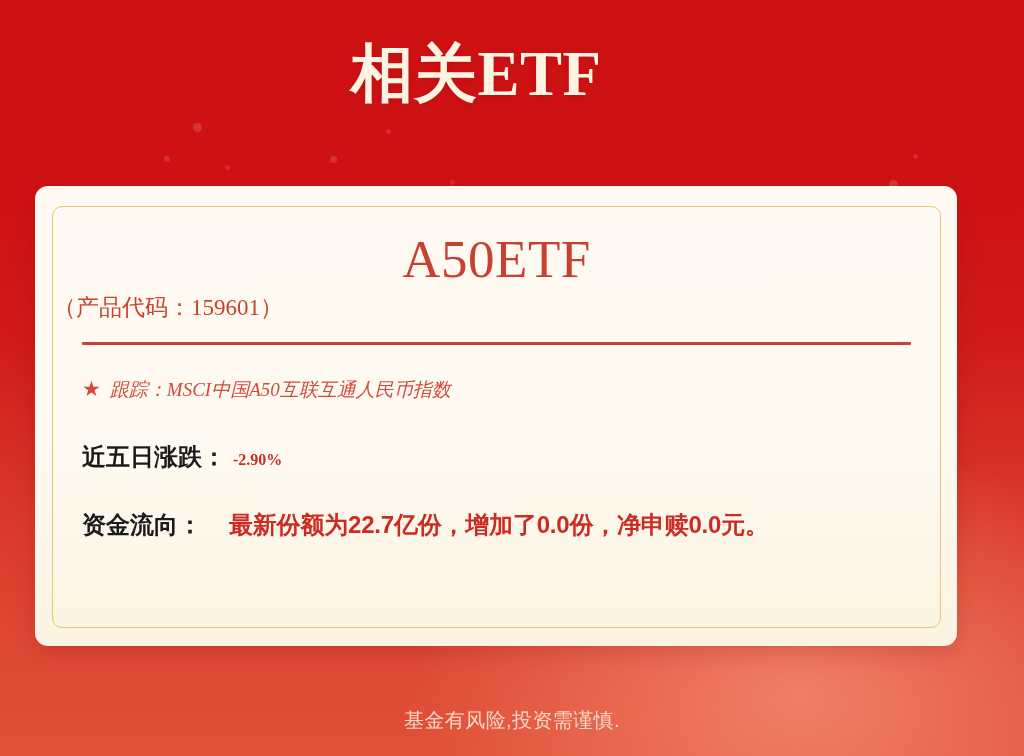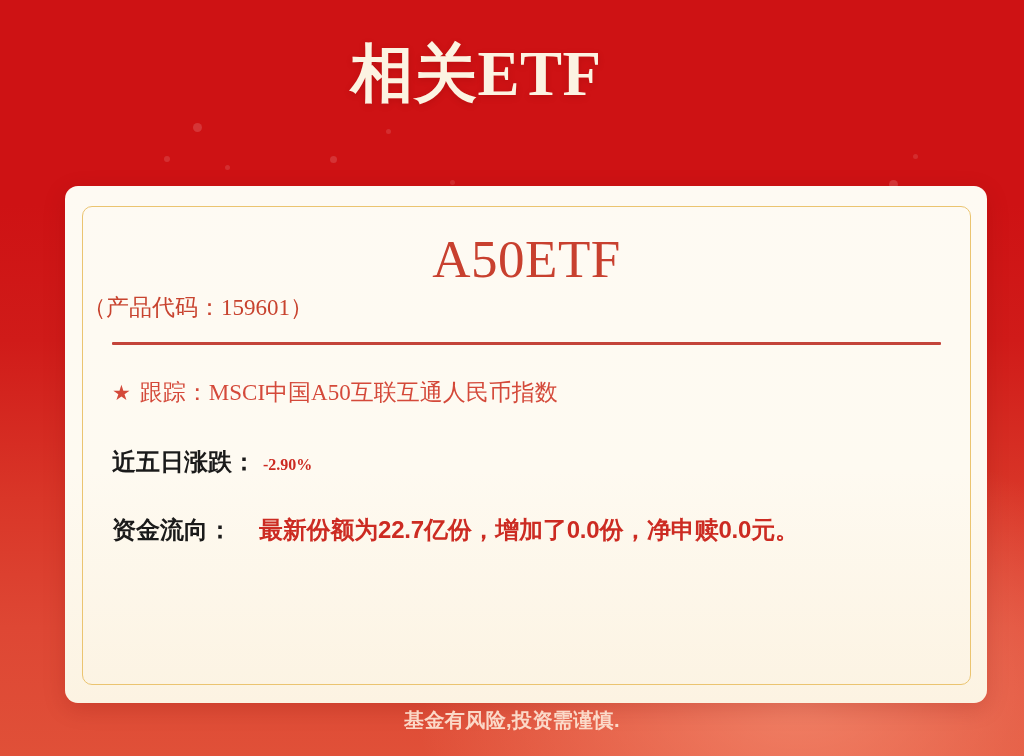--- a/index.html
+++ b/index.html
@@ -44,24 +44,24 @@
     line-height: 1.15;
     font-weight: 700;
     letter-spacing: 0.5px;
     color: #FCF3E2;
     text-shadow: 0 2px 6px rgba(120,0,0,0.22);
   }
 
   
   .card {
     position: absolute;
-    left: 65px;
+    left: 35px;
     top: 186px;
     width: 922px;
-    height: 517px;
+    height: 460px;
     box-sizing: border-box;
     border-radius: 13px;
     background: linear-gradient(to bottom, #FEFAF3 0%, #FEFAF1 55%, #FCF3E2 100%);
     box-shadow: 0 6px 22px rgba(110,0,0,0.18);
   }
   .card-inner {
     position: absolute;
     left: 17px;
     top: 20px;
     right: 16px;
@@ -115,23 +115,24 @@
 
   .star-icon {
     display: inline-block;
     font-size: 21px;
     line-height: 1;
     color: #D4493A;
     margin-right: 9px;
     font-family: "DejaVu Sans", sans-serif;
   }
   .track-text {
-    font-size: 23px;
+    font-size: 19px;
     color: #D4493A;
     font-weight: 400;
+    font-style: italic;
   }
 
   .label {
     font-size: 24px;
     font-weight: 700;
     color: #1A1A1A;
     margin-right: 7px;
     font-family: Liberation Serif, serif;
   }
   .value-red {
@@ -150,21 +151,21 @@
   }
 
   
   .footer {
     position: absolute;
     left: 0;
     bottom: 22px;
     width: 1024px;
     text-align: center;
     font-size: 20px;
-    font-weight: 700;
+    font-weight: 400;
     color: #FBD9C8;
     font-family: "Liberation Sans", "DejaVu Sans", sans-serif;
     letter-spacing: 0.4px;
   }
 </style>
 </head>
 <body>
 
 <div class="poster">
 

